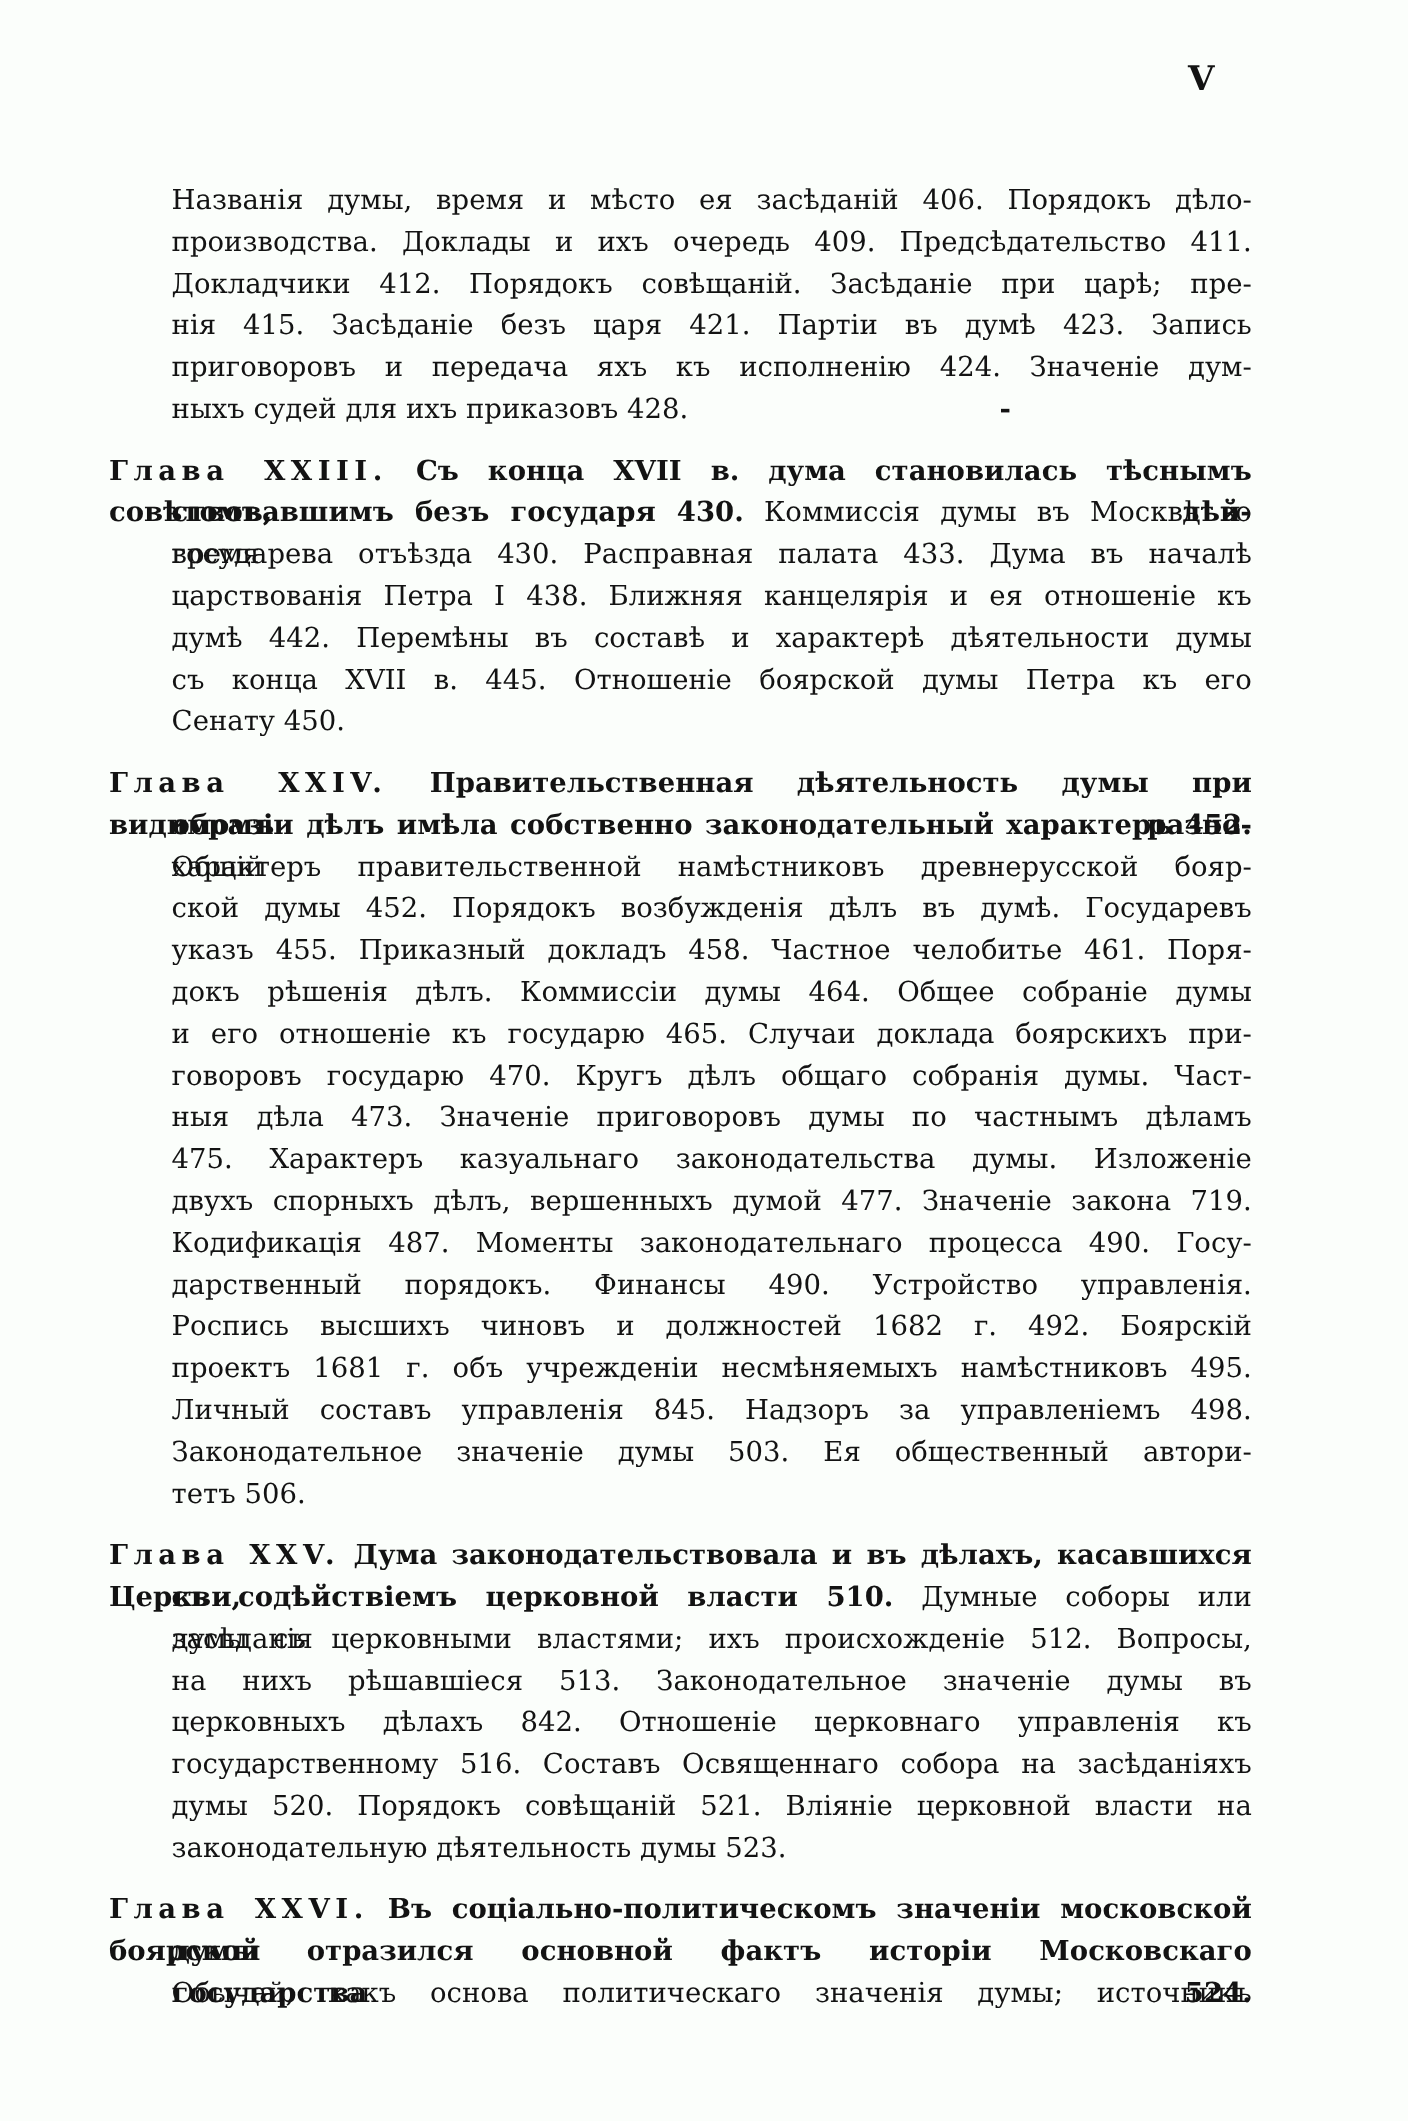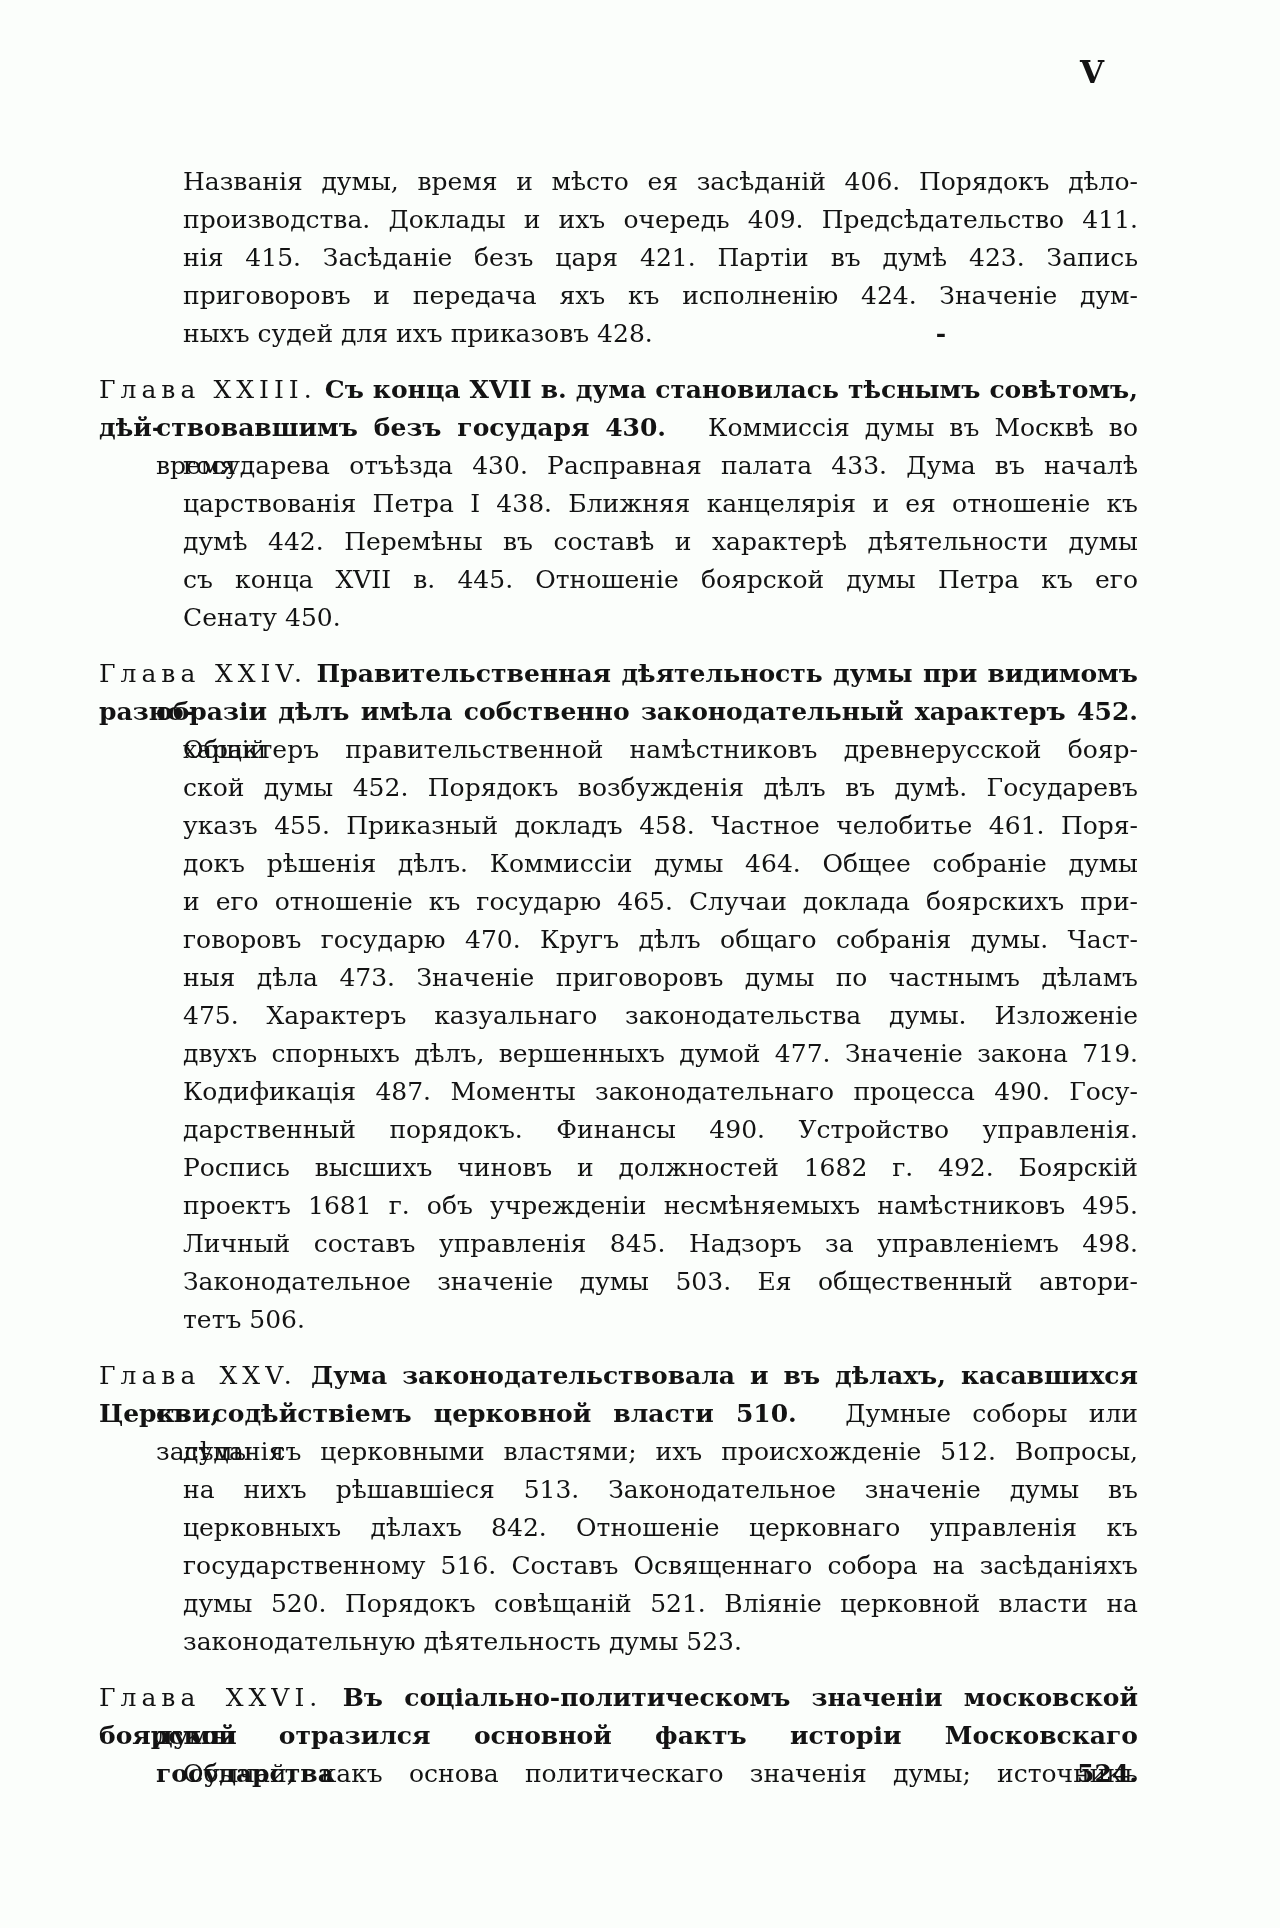--- a/index.html
+++ b/index.html
@@ -32,34 +32,35 @@
     font-size: 25px;
     line-height: 38px;
     height: 38px;
     text-align: justify;
     text-align-last: justify;
     text-justify: inter-word;
     white-space: normal;
   }
   .line.end { text-align-last: left; }
   .line.head { margin-left: -57px; }
-  .r-r { font-weight: normal; margin-left: 27px; }
+  .r-r { font-weight: normal; }
   .r-b { font-weight: bold; }
-  .r-label { font-weight: normal; letter-spacing: 5px; }
+  .r-label { font-weight: bold; letter-spacing: 5px; }
   .r-d { font-weight: bold; margin-left: 275px; }
 </style>
 </head>
 <body>
 
 <div class="page">
   <div class="page-number">V</div>
   <div class="toc">
       <div class="section">
         <div class="line"><span class="r-r">Названія думы, время и мѣсто ея засѣданій 406. Порядокъ дѣло-</span></div>
         <div class="line"><span class="r-r">производства. Доклады и ихъ очередь 409. Предсѣдательство 411.</span></div>
+        <div class="line"><span class="r-r">Докладчики 412. Порядокъ совѣщаній. Засѣданіе при царѣ; пре-</span></div>
         <div class="line"><span class="r-r">нія 415. Засѣданіе безъ царя 421. Партіи въ думѣ 423. Запись</span></div>
         <div class="line"><span class="r-r">приговоровъ и передача яхъ къ исполненію 424. Значеніе дум-</span></div>
         <div class="line end"><span class="r-r">ныхъ судей для ихъ приказовъ 428.</span> <span class="r-d">-</span></div>
       </div>
       <div class="section">
         <div class="line head"><span class="r-label">Глава XXIII.</span> <span class="r-b">Съ конца XVII в. дума становилась тѣснымъ совѣтомъ, дѣй-</span></div>
         <div class="line"><span class="r-b">ствовавшимъ безъ государя 430.</span> <span class="r-r">Коммиссія думы въ Москвѣ во время</span></div>
         <div class="line"><span class="r-r">государева отъѣзда 430. Расправная палата 433. Дума въ началѣ</span></div>
         <div class="line"><span class="r-r">царствованія Петра I 438. Ближняя канцелярія и ея отношеніе къ</span></div>
         <div class="line"><span class="r-r">думѣ 442. Перемѣны въ составѣ и характерѣ дѣятельности думы</span></div>

